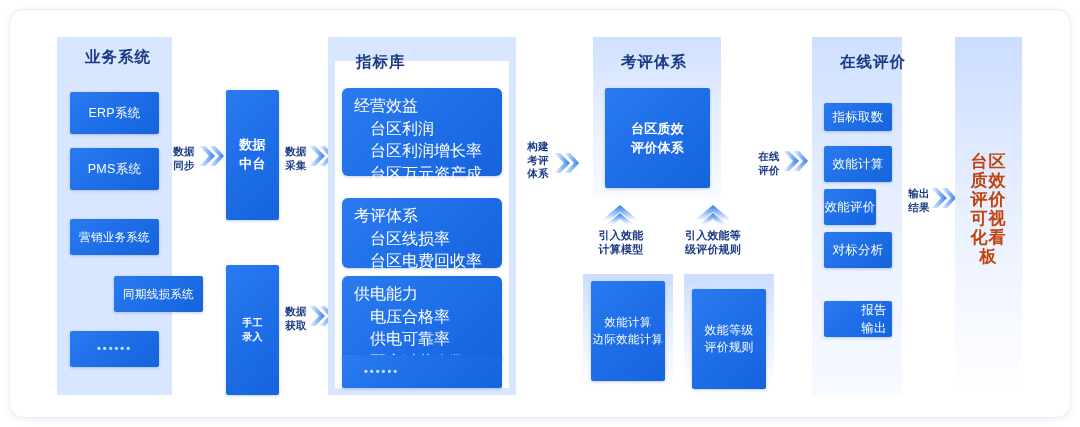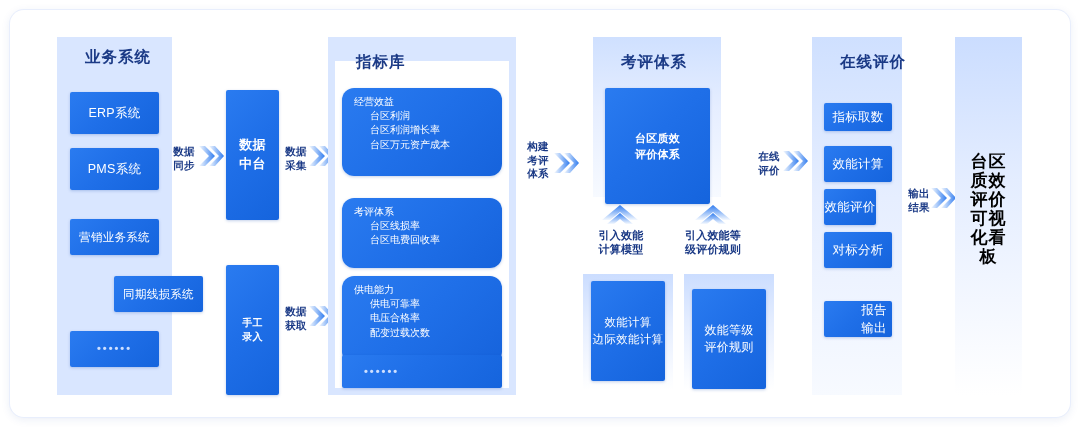--- a/index.html
+++ b/index.html
@@ -63,25 +63,25 @@
     font-size:15.5px;
     letter-spacing:1px;
     margin-left:28px;
   }
 
   
   .groupbox{
     position:absolute;
     background:linear-gradient(135deg,#2a7bf0 0%,#1f6fe8 50%,#1663dc 100%);
     color:#fff;
-    border-radius:12px;
+    border-radius:6px;
     box-shadow:0 1px 3px rgba(20,70,170,.25);
     padding:7px 10px 7px 12px;
     box-sizing:border-box;
-    font-size:10px;
+    font-size:16px;
     line-height:1.42;
     text-align:left;
   }
   .groupbox .g-head{ display:block; }
   .groupbox .g-item{ display:block; padding-left:16px; }
 
   
   .flowlabel{
     position:absolute;
     color:#1b3a86;
@@ -104,21 +104,21 @@
     font-size:11px;
     color:#cfe0ff;
     font-weight:bold;
   }
 
   
   .vtext{
     position:absolute;
     left:0;right:0;
     text-align:center;
-    color:#000000;
+    color:#c2410c;
     font-weight:bold;
     font-size:17px;
     line-height:1.12;
     letter-spacing:1px;
   }
   .vtext span{display:block;}
 </style>
 </head>
 <body>
 
@@ -184,41 +184,41 @@
   </div>
 
   <div class="groupbox" style="left:342px;top:198px;width:160px;height:70px;">
     <span class="g-head">考评体系</span>
     <span class="g-item">台区线损率</span>
     <span class="g-item">台区电费回收率</span>
   </div>
 
   <div class="groupbox" style="left:342px;top:276px;width:160px;height:88px;">
     <span class="g-head">供电能力</span>
+    <span class="g-item">电压合格率</span>
     <span class="g-item">供电可靠率</span>
-    <span class="g-item">电压合格率</span>
     <span class="g-item">配变过载次数</span>
   </div>
 
   <div class="bluebox" style="left:342px;top:355px;width:160px;height:33px;justify-content:flex-start;padding-left:22px;">
     <span class="dots">••••••</span>
   </div>
 
   <div class="flowlabel" style="left:522px;top:140px;width:32px;">构建
 考评
 体系</div>
   <svg class="chev" style="left:553px;top:150px;" width="26" height="26" viewBox="0 0 26 26">
     <path d="M1 3 L11 13 L1 23 L7 23 L17 13 L7 3 Z" fill="url(#gc1)"></path>
     <path d="M11 3 L21 13 L11 23 L17 23 L26 13 L17 3 Z" fill="url(#gc1)"></path>
   </svg>
 
   <div class="panel panel-grad" style="left:593px;top:37px;width:128px;height:160px;">
   </div>
   <div class="panel-title" style="left:593px;top:52px;width:128px;">考评体系</div>
-  <div class="bluebox" style="left:605px;top:88px;width:105px;height:116px;white-space:pre-line;font-size:11px;font-weight:bold;line-height:1.5;">台区质效
+  <div class="bluebox" style="left:605px;top:88px;width:105px;height:100px;white-space:pre-line;font-size:13px;font-weight:bold;line-height:1.5;">台区质效
 评价体系</div>
 
   <svg class="upchev" style="left:600px;top:203px;" width="40" height="22" viewBox="0 0 40 22">
     <defs>
       <linearGradient id="gu1" x1="0" y1="1" x2="0" y2="0">
         <stop offset="0" stop-color="#3d86f2" stop-opacity="0.05"></stop>
         <stop offset="1" stop-color="#2f7bef" stop-opacity="1"></stop>
       </linearGradient>
     </defs>
     <path d="M20 2 L38 17 L30 17 L20 9 L10 17 L2 17 Z" fill="url(#gu1)"></path>

